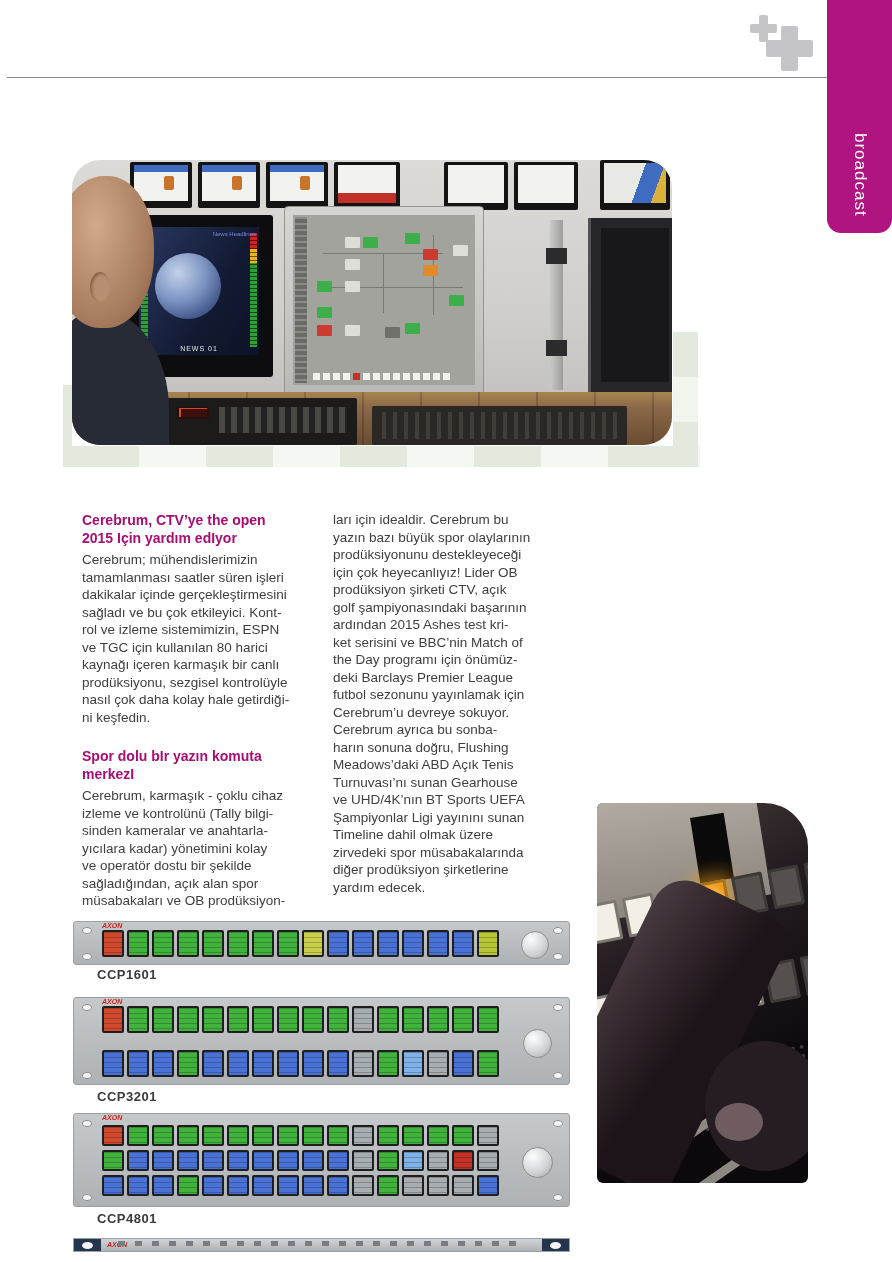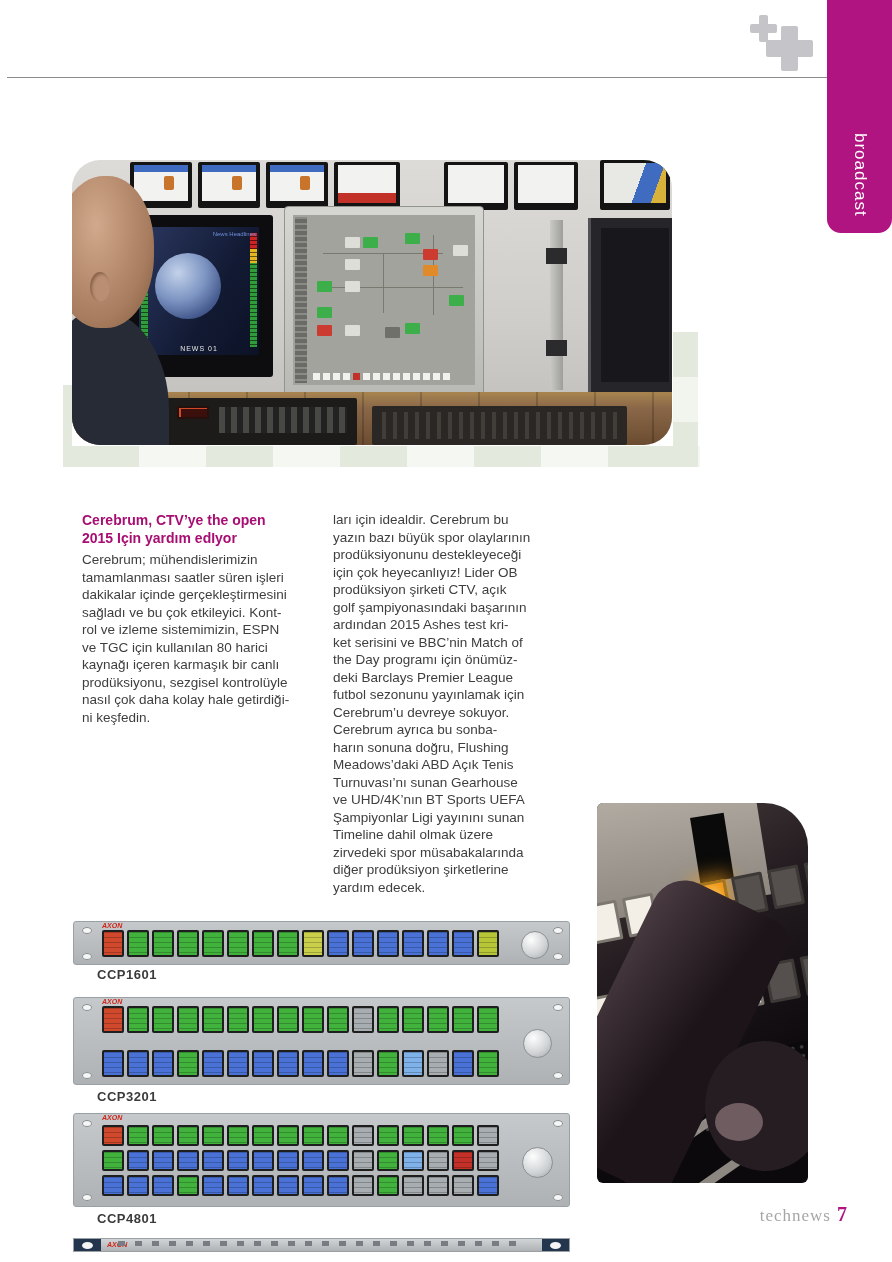--- a/index.html
+++ b/index.html
@@ -296,20 +296,29 @@
     <p>Cerebrum; mühendislerimizin
 tamamlanması saatler süren işleri
 dakikalar içinde gerçekleştirmesini
 sağladı ve bu çok etkileyici. Kont-
 rol ve izleme sistemimizin, ESPN
 ve TGC için kullanılan 80 harici
 kaynağı içeren karmaşık bir canlı
 prodüksiyonu, sezgisel kontrolüyle
 nasıl çok daha kolay hale getirdiği-
 ni keşfedin.</p>
+    <h3 class="h2">Spor dolu bIr yazın komuta
+merkezI</h3>
+    <p>Cerebrum, karmaşık - çoklu cihaz
+izleme ve kontrolünü (Tally bilgi-
+sinden kameralar ve anahtarla-
+yıcılara kadar)  yönetimini kolay
+ve operatör dostu bir şekilde
+sağladığından, açık alan spor
+müsabakaları ve OB prodüksiyon-</p>
   </div>
   <div class="col col2">
     <p>ları için idealdir. Cerebrum bu
 yazın bazı büyük spor olaylarının
 prodüksiyonunu destekleyeceği
 için çok heyecanlıyız! Lider OB
 prodüksiyon şirketi CTV, açık
 golf şampiyonasındaki başarının
 ardından 2015 Ashes test kri-
 ket serisini ve BBC’nin Match of
@@ -507,17 +516,14 @@
   <div class="strip">
     <div class="blk le">
         <i></i>
       </div>
     <div class="blk ri">
         <i></i>
       </div>
     <span class="sbrand">AXON</span>
   </div>
 
-  <div class="footer">
-    <span class="brand">technews</span><span class="pg">7</span>
-  </div>
 
 </div>
 
 </body></html>

